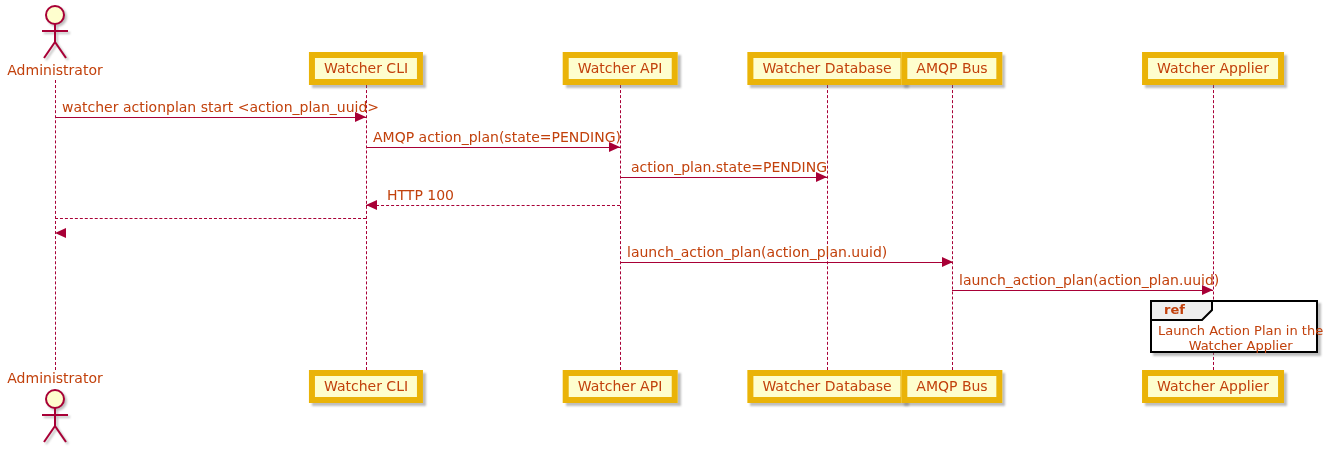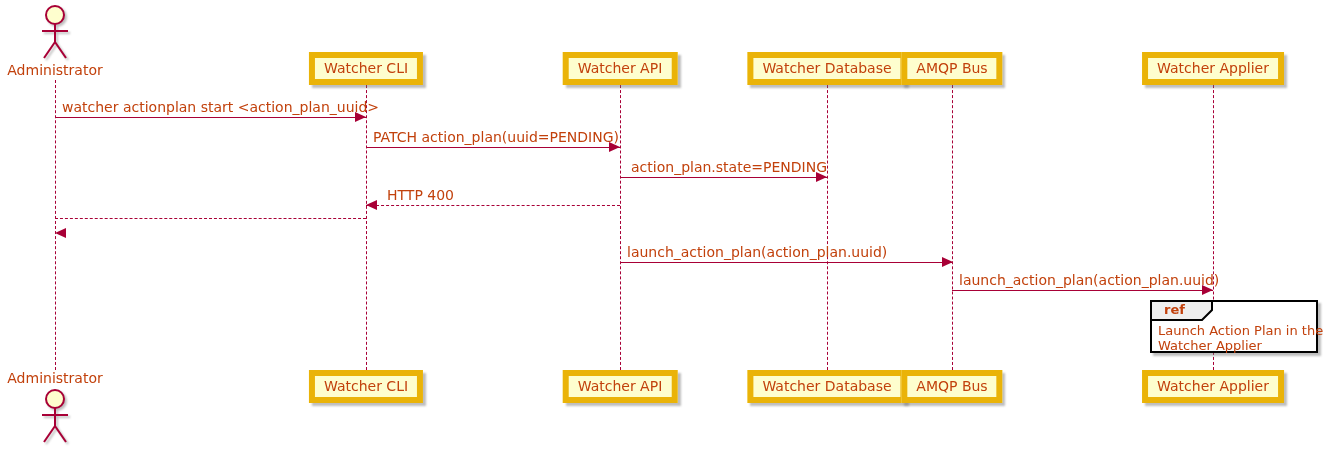--- a/index.html
+++ b/index.html
@@ -89,21 +89,21 @@
     z-index:4;
   }
   .ref-tab{position:absolute;top:-2px;left:-2px;width:64px;height:29px;}
   .ref-tab svg{position:absolute;top:0;left:0;}
   .ref-kw{
     position:absolute;left:14px;top:2px;
     font-weight:bold;font-size:13px;line-height:15px;
   }
   .ref-body{
     position:absolute;left:6px;top:21px;
-    font-size:13px;line-height:15px;white-space:nowrap;
+    font-size:13px;line-height:15px;white-space:nowrap;text-align:center;
   }
 </style>
 </head>
 <body>
 
 <div id="stage">
 
   <div class="lifeline" style="left:55px;"></div>
   <div class="lifeline" style="left:366px;"></div>
   <div class="lifeline" style="left:620px;"></div>
@@ -126,33 +126,33 @@
   <div class="pbox toprow" style="left:952px;">AMQP Bus</div>
   <div class="pbox toprow" style="left:1213px;">Watcher Applier</div>
 
   <div class="msg solid" style="left:55px;top:100px;width:311px;">
     <div class="msg-text pad-r">watcher actionplan start &lt;action_plan_uuid&gt;</div>
     <div class="msg-line"></div>
     <div class="head right"></div>
   </div>
 
   <div class="msg solid" style="left:366px;top:130px;width:254px;">
-    <div class="msg-text pad-r">PATCH action_plan(uuid=PENDING)</div>
+    <div class="msg-text pad-r">AMQP action_plan(state=PENDING)</div>
     <div class="msg-line"></div>
     <div class="head right"></div>
   </div>
 
   <div class="msg solid" style="left:620px;top:160px;width:207px;text-align:right;">
     <div class="msg-text pad-r">action_plan.state=PENDING</div>
     <div class="msg-line"></div>
     <div class="head right"></div>
   </div>
 
   <div class="msg dashed" style="left:366px;top:188px;width:254px;">
-    <div class="msg-text pad-l">HTTP 400</div>
+    <div class="msg-text pad-l">HTTP 100</div>
     <div class="msg-line"></div>
     <div class="head left"></div>
   </div>
 
   <div class="msg dashed" style="left:55px;top:216px;width:311px;">
     <div class="msg-line"></div>
     <div class="head left"></div>
   </div>
 
   <div class="msg solid" style="left:620px;top:245px;width:333px;">

